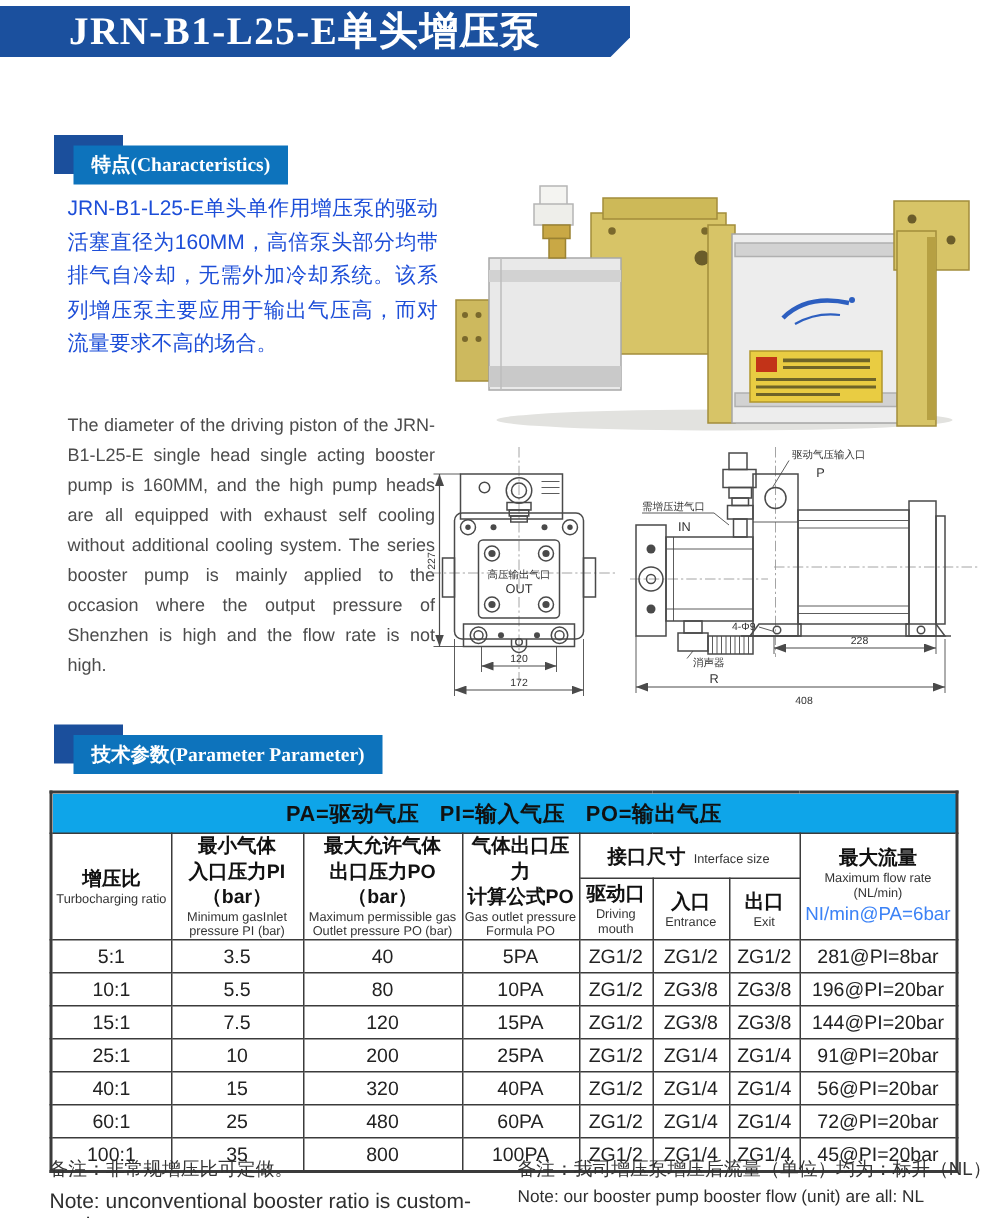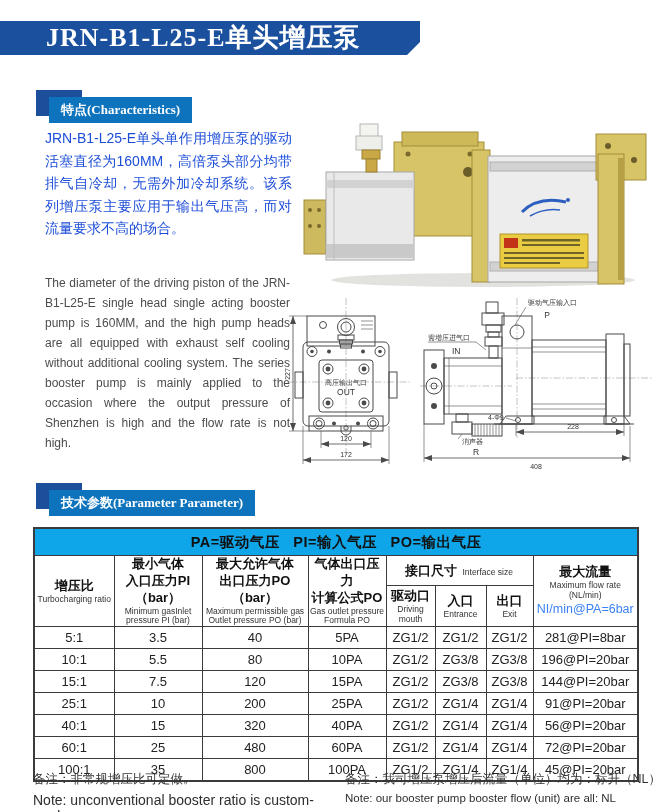--- a/index.html
+++ b/index.html
@@ -1,20 +1,20 @@
 <!DOCTYPE html>
 <html><head>
 <meta charset="utf-8">
 <style>
   html,body{margin:0;padding:0;background:#888;}
   .page{position:relative;width:668px;height:812px;background:#ffffff;overflow:hidden;
         font-family:"Liberation Sans","DejaVu Sans",sans-serif;margin:0 auto;}
 
   
-  .title-bar{position:absolute;left:0;top:21px;width:420px;height:34px;background:#1b509e;
+  .title-bar{position:absolute;left:0;top:4px;width:420px;height:34px;background:#1b509e;
     color:#fff;font-family:"Liberation Serif","DejaVu Serif",serif;font-weight:bold;
     font-size:26px;line-height:34px;padding-left:46px;box-sizing:border-box;letter-spacing:1px;
     clip-path:polygon(0 0,100% 0,100% calc(100% - 13px),calc(100% - 13px) 100%,0 100%);}
 
   
   .sec-hdr{position:absolute;left:36px;height:36px;}
   .sec-hdr .sq{position:absolute;left:0;top:0;width:46px;height:26px;background:#1b4f9c;}
   .sec-hdr .bar{position:absolute;left:13px;top:7px;height:26px;line-height:26px;background:#0d73bc;
     color:#fff;font-family:"Liberation Serif","DejaVu Serif",serif;font-weight:bold;
     font-size:13px;padding:0 12px;white-space:nowrap;}

